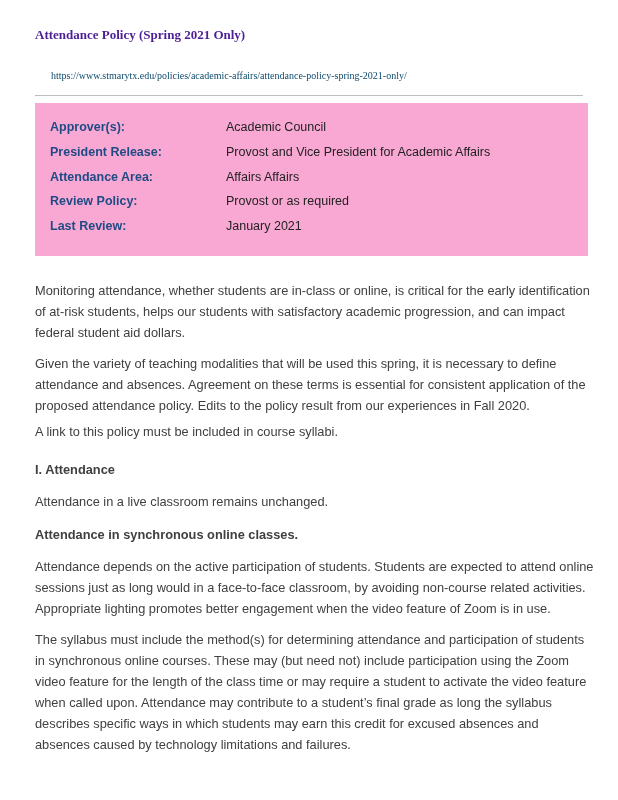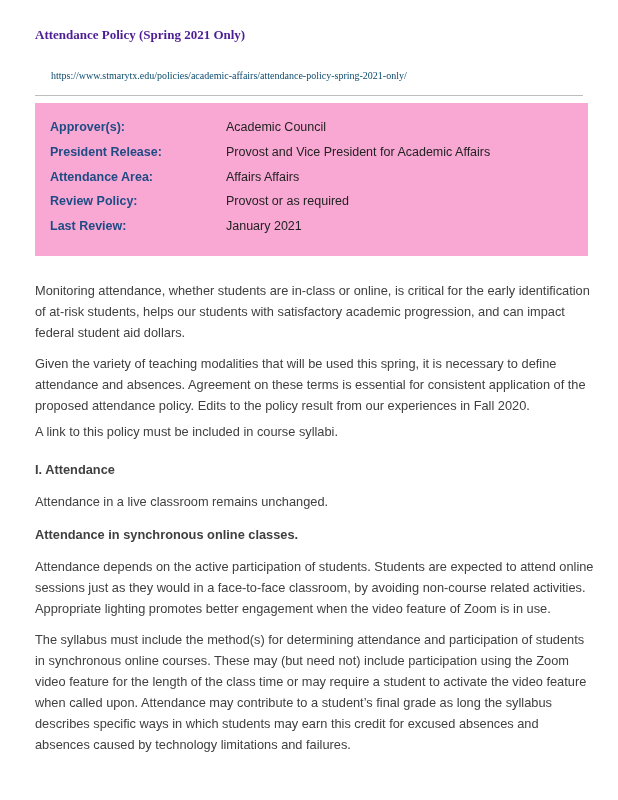--- a/index.html
+++ b/index.html
@@ -63,15 +63,15 @@
       <span class="meta-value">January 2021</span>
     </div>
   </div>
 
   <div class="body-text" style="top:280px;">Monitoring attendance, whether students are in-class or online, is critical for the early identification of at-risk students, helps our students with satisfactory academic progression, and can impact federal student aid dollars.</div>
   <div class="body-text" style="top:353px;">Given the variety of teaching modalities that will be used this spring, it is necessary to define attendance and absences. Agreement on these terms is essential for consistent application of the proposed attendance policy.  Edits to the policy result from our experiences in Fall 2020.</div>
   <div class="body-text" style="top:421px;">A link to this policy must be included in course syllabi.</div>
   <div class="body-text bold" style="top:459px;">I. Attendance</div>
   <div class="body-text" style="top:491px;">Attendance in a live classroom remains unchanged.</div>
   <div class="body-text bold" style="top:524px;">Attendance in synchronous online classes.</div>
-  <div class="body-text" style="top:556px;">Attendance depends on the active participation of students. Students are expected to attend online sessions just as they would in a face-to-face classroom, by avoiding non-course related activities. Appropriate lighting promotes better engagement when the video feature of Zoom is in use.</div>
+  <div class="body-text" style="top:556px;">Attendance depends on the active participation of students. Students are expected to attend online sessions just as long would in a face-to-face classroom, by avoiding non-course related activities. Appropriate lighting promotes better engagement when the video feature of Zoom is in use.</div>
   <div class="body-text" style="top:629px;">The syllabus must include the method(s) for determining attendance and participation of students in synchronous online courses. These may (but need not) include participation using the Zoom video feature for the length of the class time or may require a student to activate the video feature when called upon. Attendance may contribute to a student’s final grade as long the syllabus describes specific ways in which students may earn this credit for excused absences and absences caused by technology limitations and failures.</div>
 </div>
 
 </body></html>

